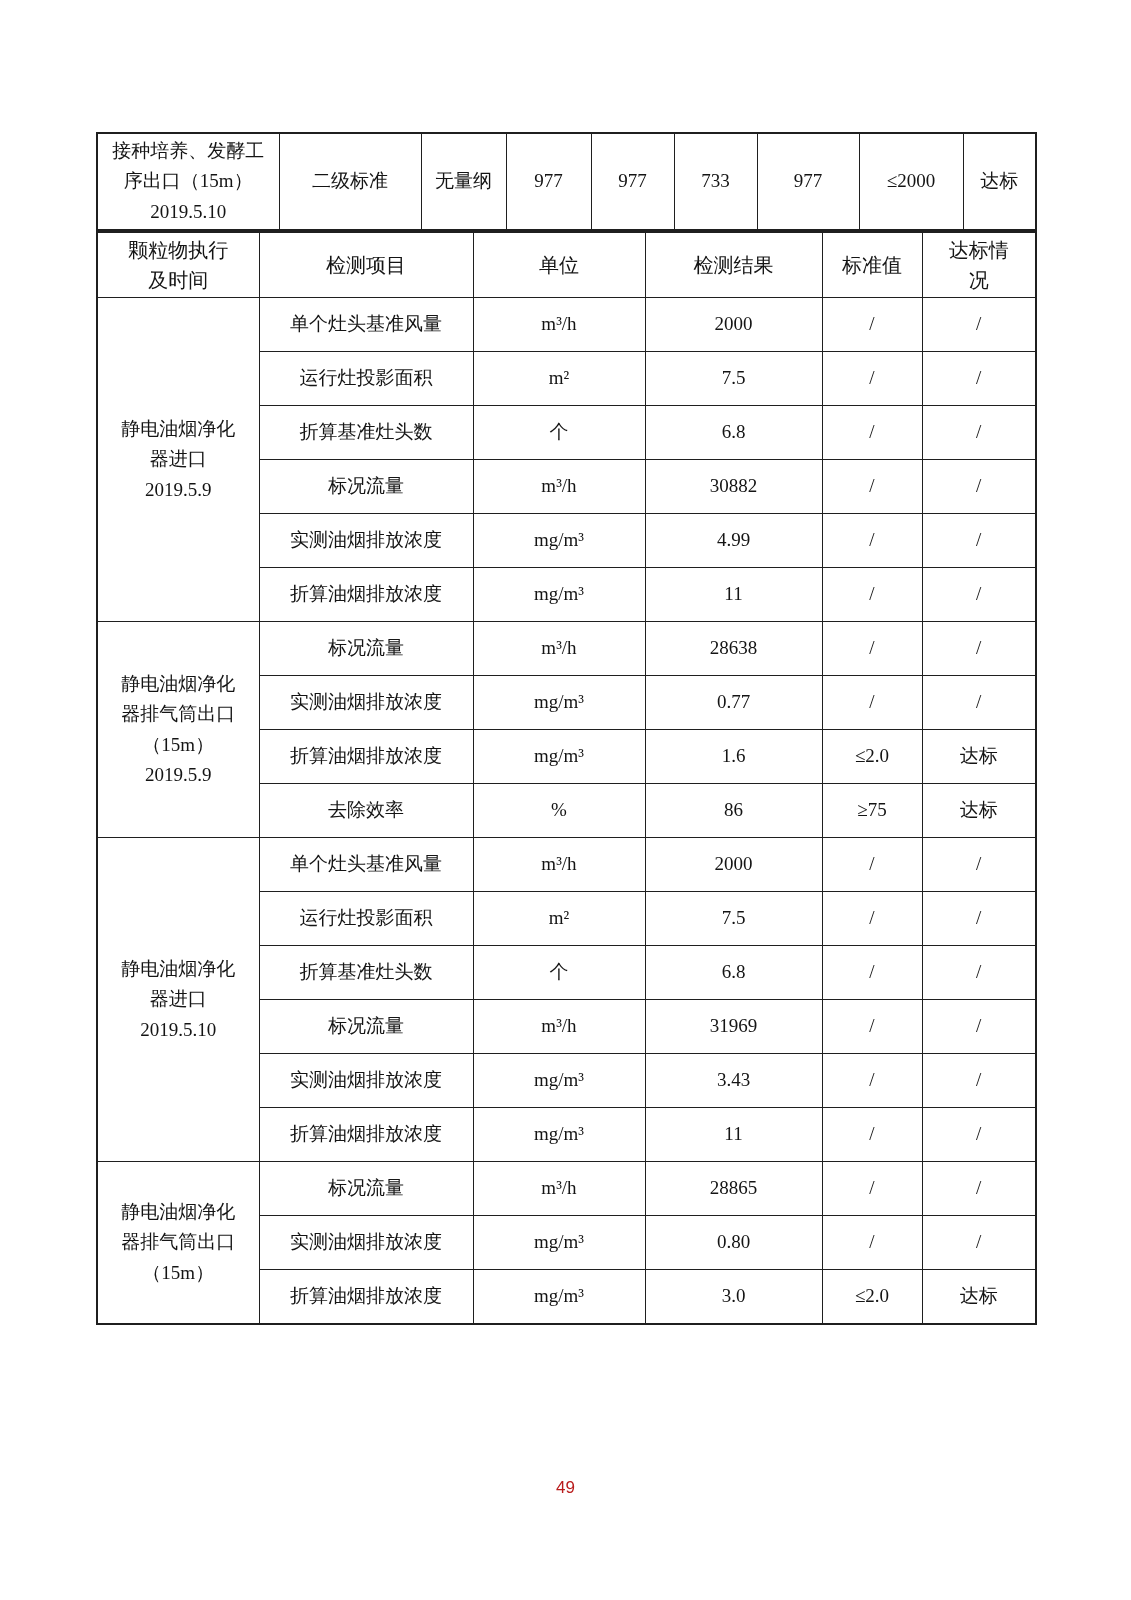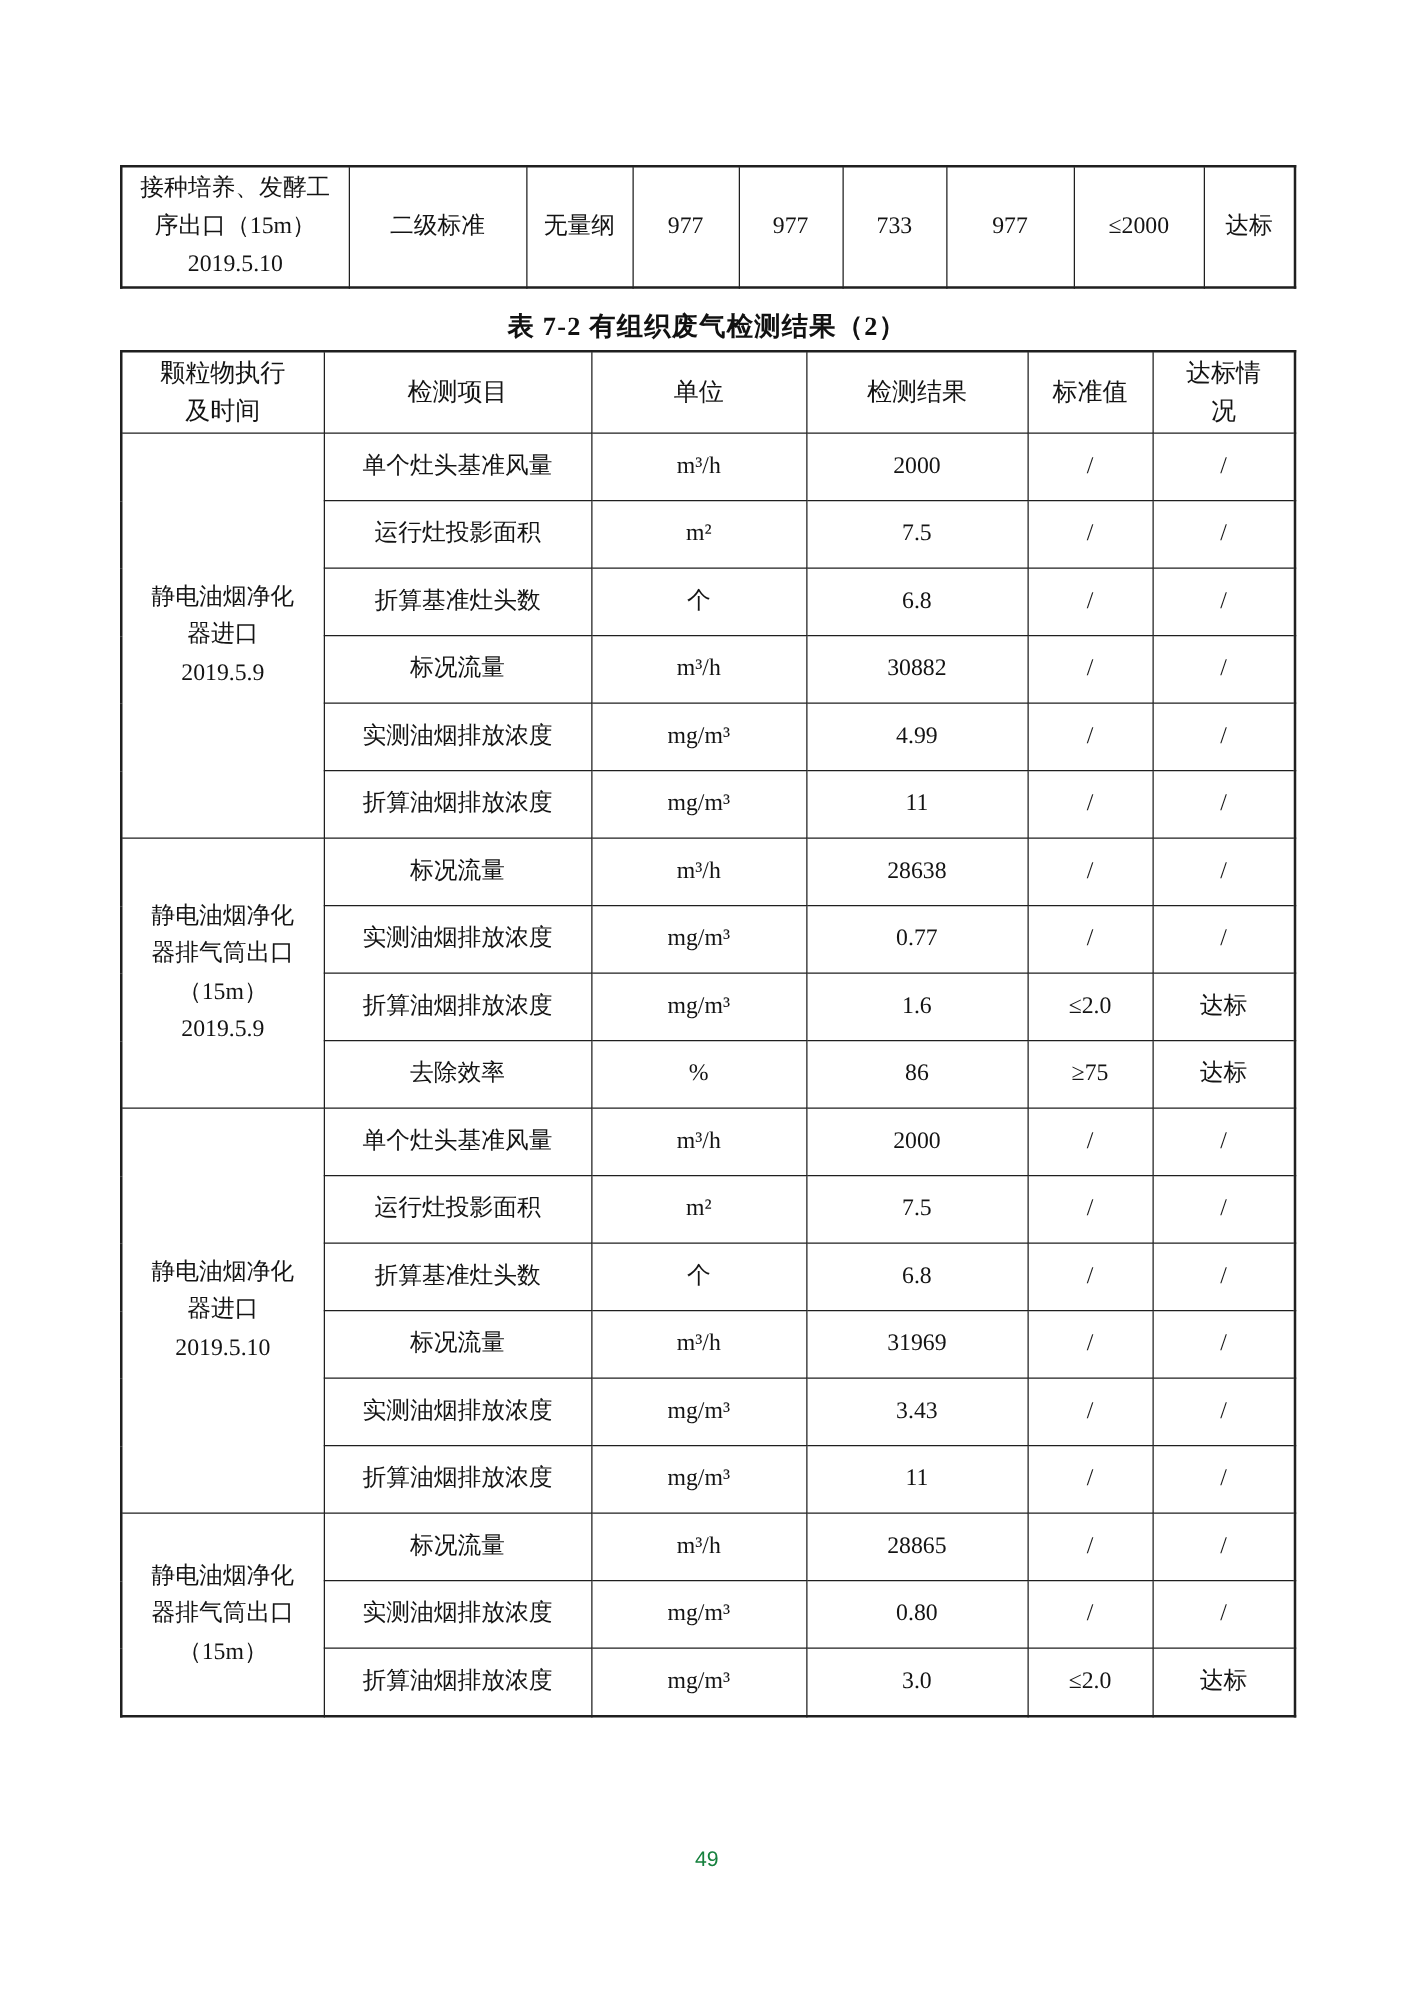--- a/index.html
+++ b/index.html
@@ -47,21 +47,21 @@
   .main-tbl thead tr{height:65px;}
   .main-tbl thead td{font-size:20px;line-height:1.5;}
   .main-tbl tbody tr{height:54px;}
   .page-number{
     position:absolute;
     left:0;right:0;
     top:1478px;
     text-align:center;
     font-family:"Liberation Sans","DejaVu Sans",sans-serif;
     font-size:17px;
-    color:#15803d;
+    color:#b91c1c;
   }
 </style>
 </head>
 <body>
 
 <div class="page">
 
   <table class="tbl top-tbl">
     <colgroup>
       <col style="width:182px">
@@ -84,21 +84,20 @@
         <td>977</td>
         <td>977</td>
         <td>733</td>
         <td>977</td>
         <td>≤2000</td>
         <td>达标</td>
       </tr>
     </tbody>
   </table>
 
-  <div class="tbl-title">表 7-2 有组织废气检测结果（2）</div>
 
   <table class="tbl main-tbl">
     <colgroup>
       <col style="width:162px">
         <col style="width:214px">
         <col style="width:172px">
       <col style="width:177px">
         <col style="width:100px">
         <col style="width:114px">
     </colgroup>

